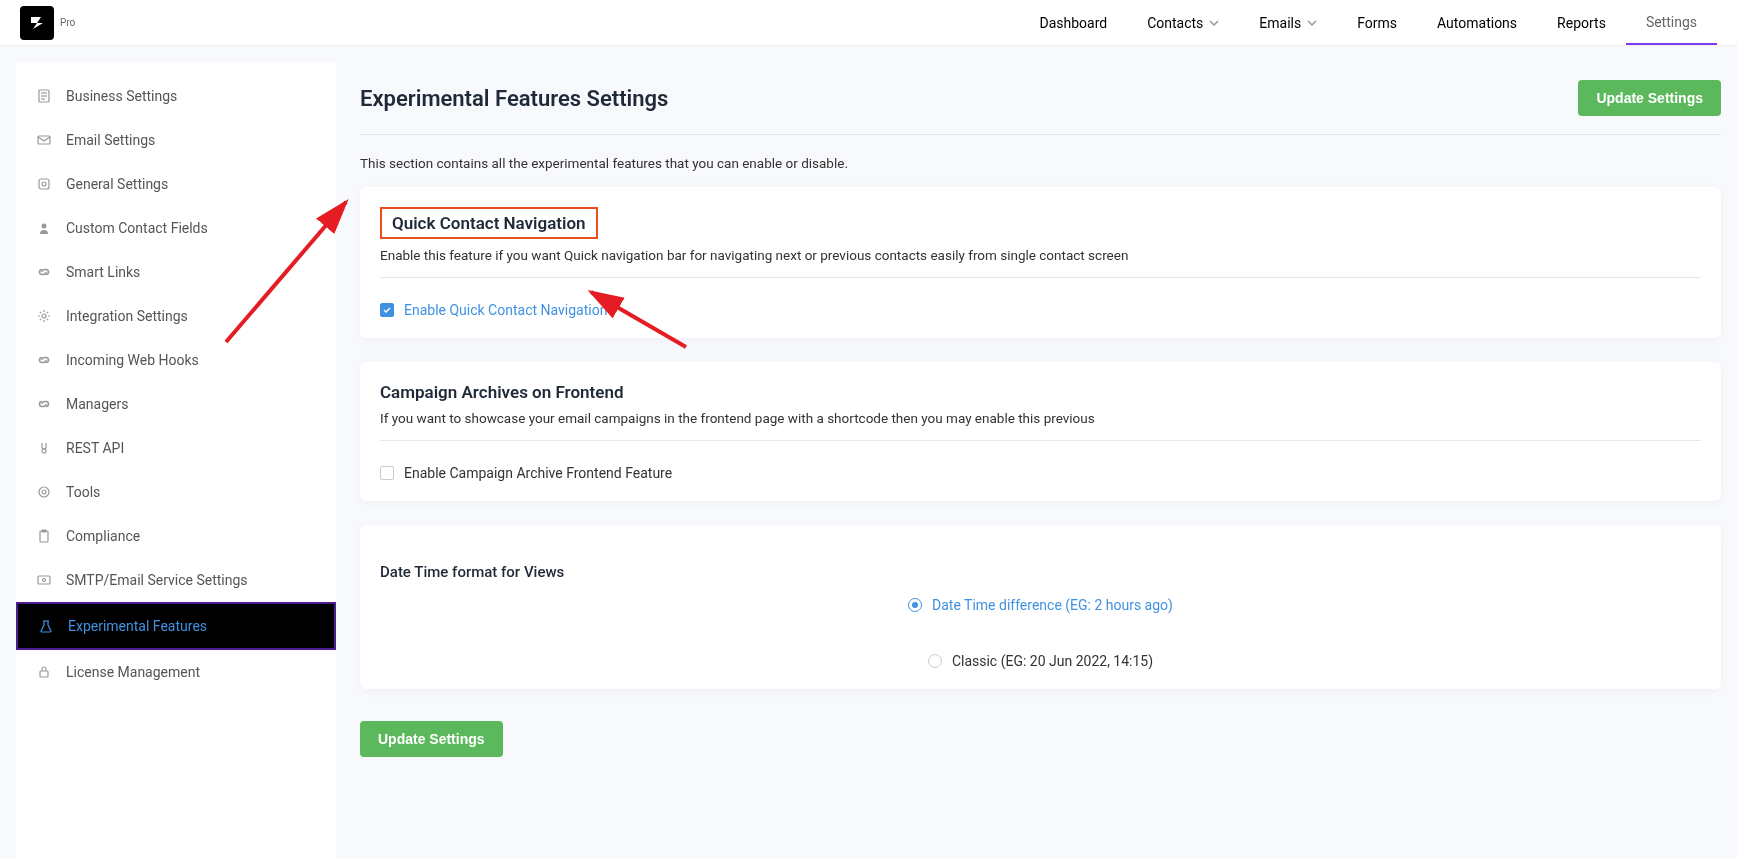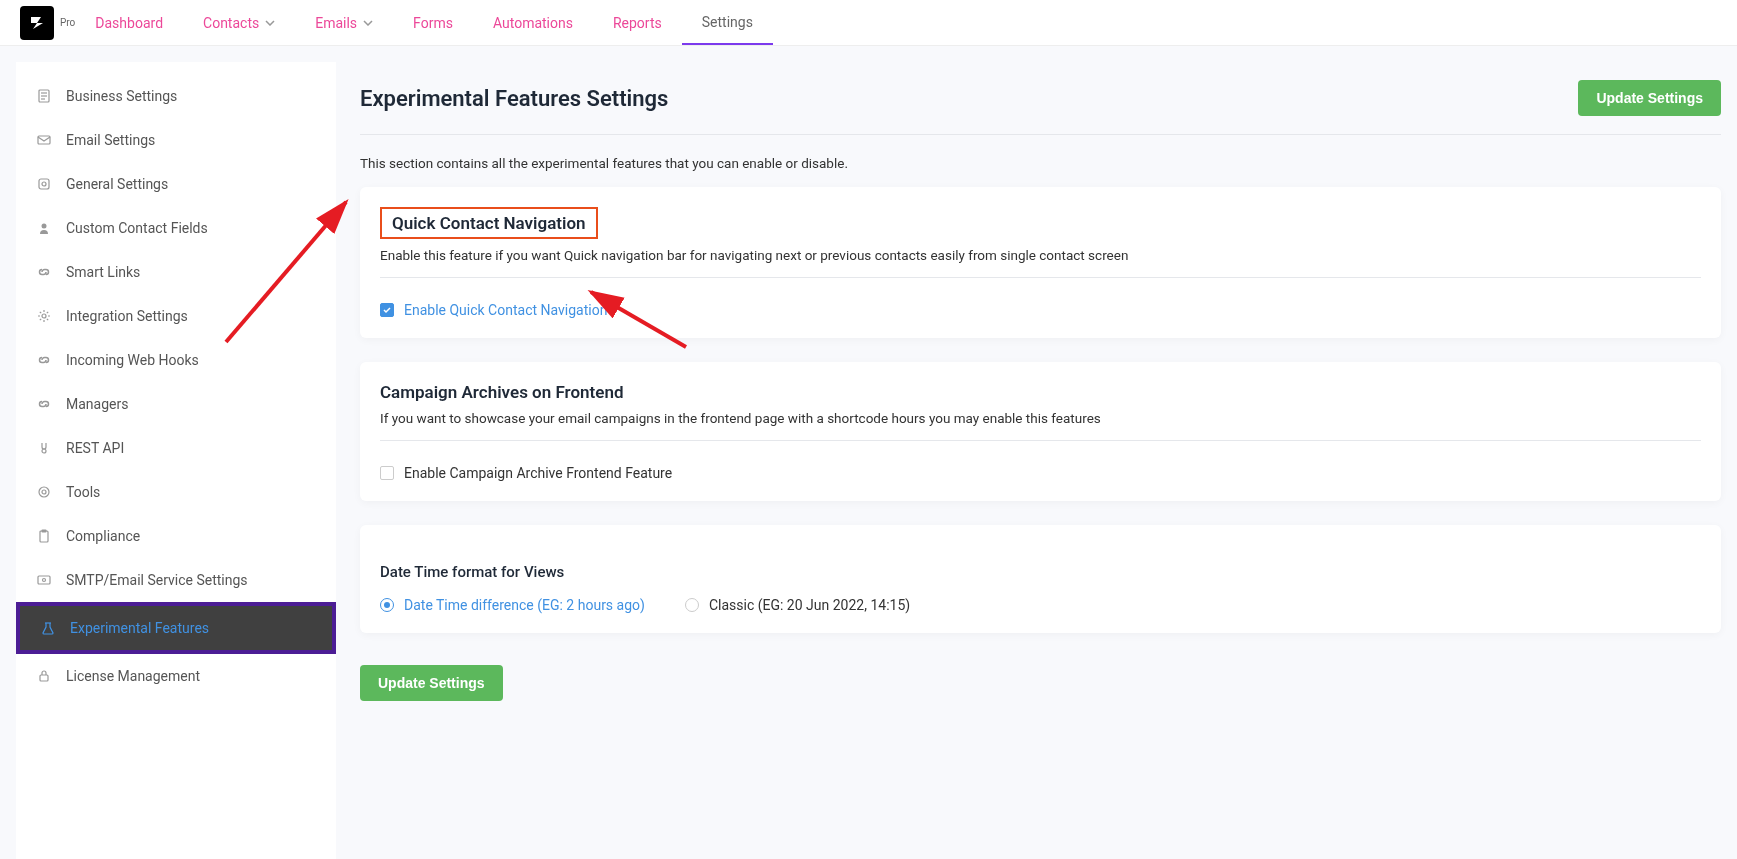--- a/index.html
+++ b/index.html
@@ -8,20 +8,21 @@
       box-sizing: border-box;
     }
     body {
       font-family: -apple-system, BlinkMacSystemFont, "Segoe UI", Roboto, Arial, sans-serif;
       font-size: 14px;
       color: #333;
       background: #fff;
     }
     .top-nav {
       display: flex;
+      justify-content: space-between;
       align-items: center;
       height: 46px;
       padding: 0 20px;
       border-bottom: 1px solid #eee;
       background: #fff;
     }
     .logo-area {
       display: flex;
       align-items: center;
       gap: 6px;
@@ -39,21 +40,21 @@
       font-size: 10px;
       color: #666;
     }
     .nav-items {
       display: flex;
       align-items: center;
       gap: 0;
     }
     .nav-item {
       padding: 13px 20px;
-      color: #ec4899;
+      color: #000000;
       font-size: 14px;
       cursor: pointer;
       display: flex;
       align-items: center;
       gap: 6px;
     }
     .nav-item.active {
       border-bottom: 2px solid #7c3aed;
       color: #666;
     }
@@ -77,23 +78,23 @@
     .sidebar-item {
       display: flex;
       align-items: center;
       gap: 14px;
       padding: 14px 20px;
       color: #555;
       font-size: 14px;
       cursor: pointer;
     }
     .sidebar-item.active {
-      background: #404040;
+      background: #000000;
       color: #4091e2;
-      border: 4px solid #4c1d95;
+      border: 2px solid #4c1d95;
     }
     .sidebar-icon {
       width: 16px;
       height: 16px;
       display: flex;
       align-items: center;
       justify-content: center;
       color: #999;
     }
     .sidebar-item.active .sidebar-icon {
@@ -180,20 +181,21 @@
       cursor: pointer;
     }
     .checkbox-label.blue {
       color: #4091e2;
     }
     .radio-row {
       display: flex;
       align-items: center;
       gap: 40px;
       padding-top: 16px;
+      flex-direction: column;
     }
     .radio-option {
       display: flex;
       align-items: center;
       gap: 10px;
       cursor: pointer;
     }
     .radio-circle {
       width: 14px;
       height: 14px;
@@ -425,21 +427,21 @@
           <svg width="10" height="10" viewBox="0 0 10 10">
               <path d="M2 5 L4 7 L8 3" stroke="#fff" stroke-width="1.5" fill="none"></path>
             </svg>
         </div>
         <label class="checkbox-label blue">Enable Quick Contact Navigation</label>
       </div>
     </div>
 
     <div class="card">
       <h2 class="card-title">Campaign Archives on Frontend</h2>
-      <p class="card-subtext">If you want to showcase your email campaigns in the frontend page with a shortcode hours you may enable this features</p>
+      <p class="card-subtext">If you want to showcase your email campaigns in the frontend page with a shortcode then you may enable this previous</p>
       <div class="checkbox-row">
         <div class="checkbox-box"></div>
         <label class="checkbox-label">Enable Campaign Archive Frontend Feature</label>
       </div>
     </div>
 
     <div class="card">
       <div class="section-sub">Date Time format for Views</div>
       <div class="radio-row">
         <div class="radio-option">

